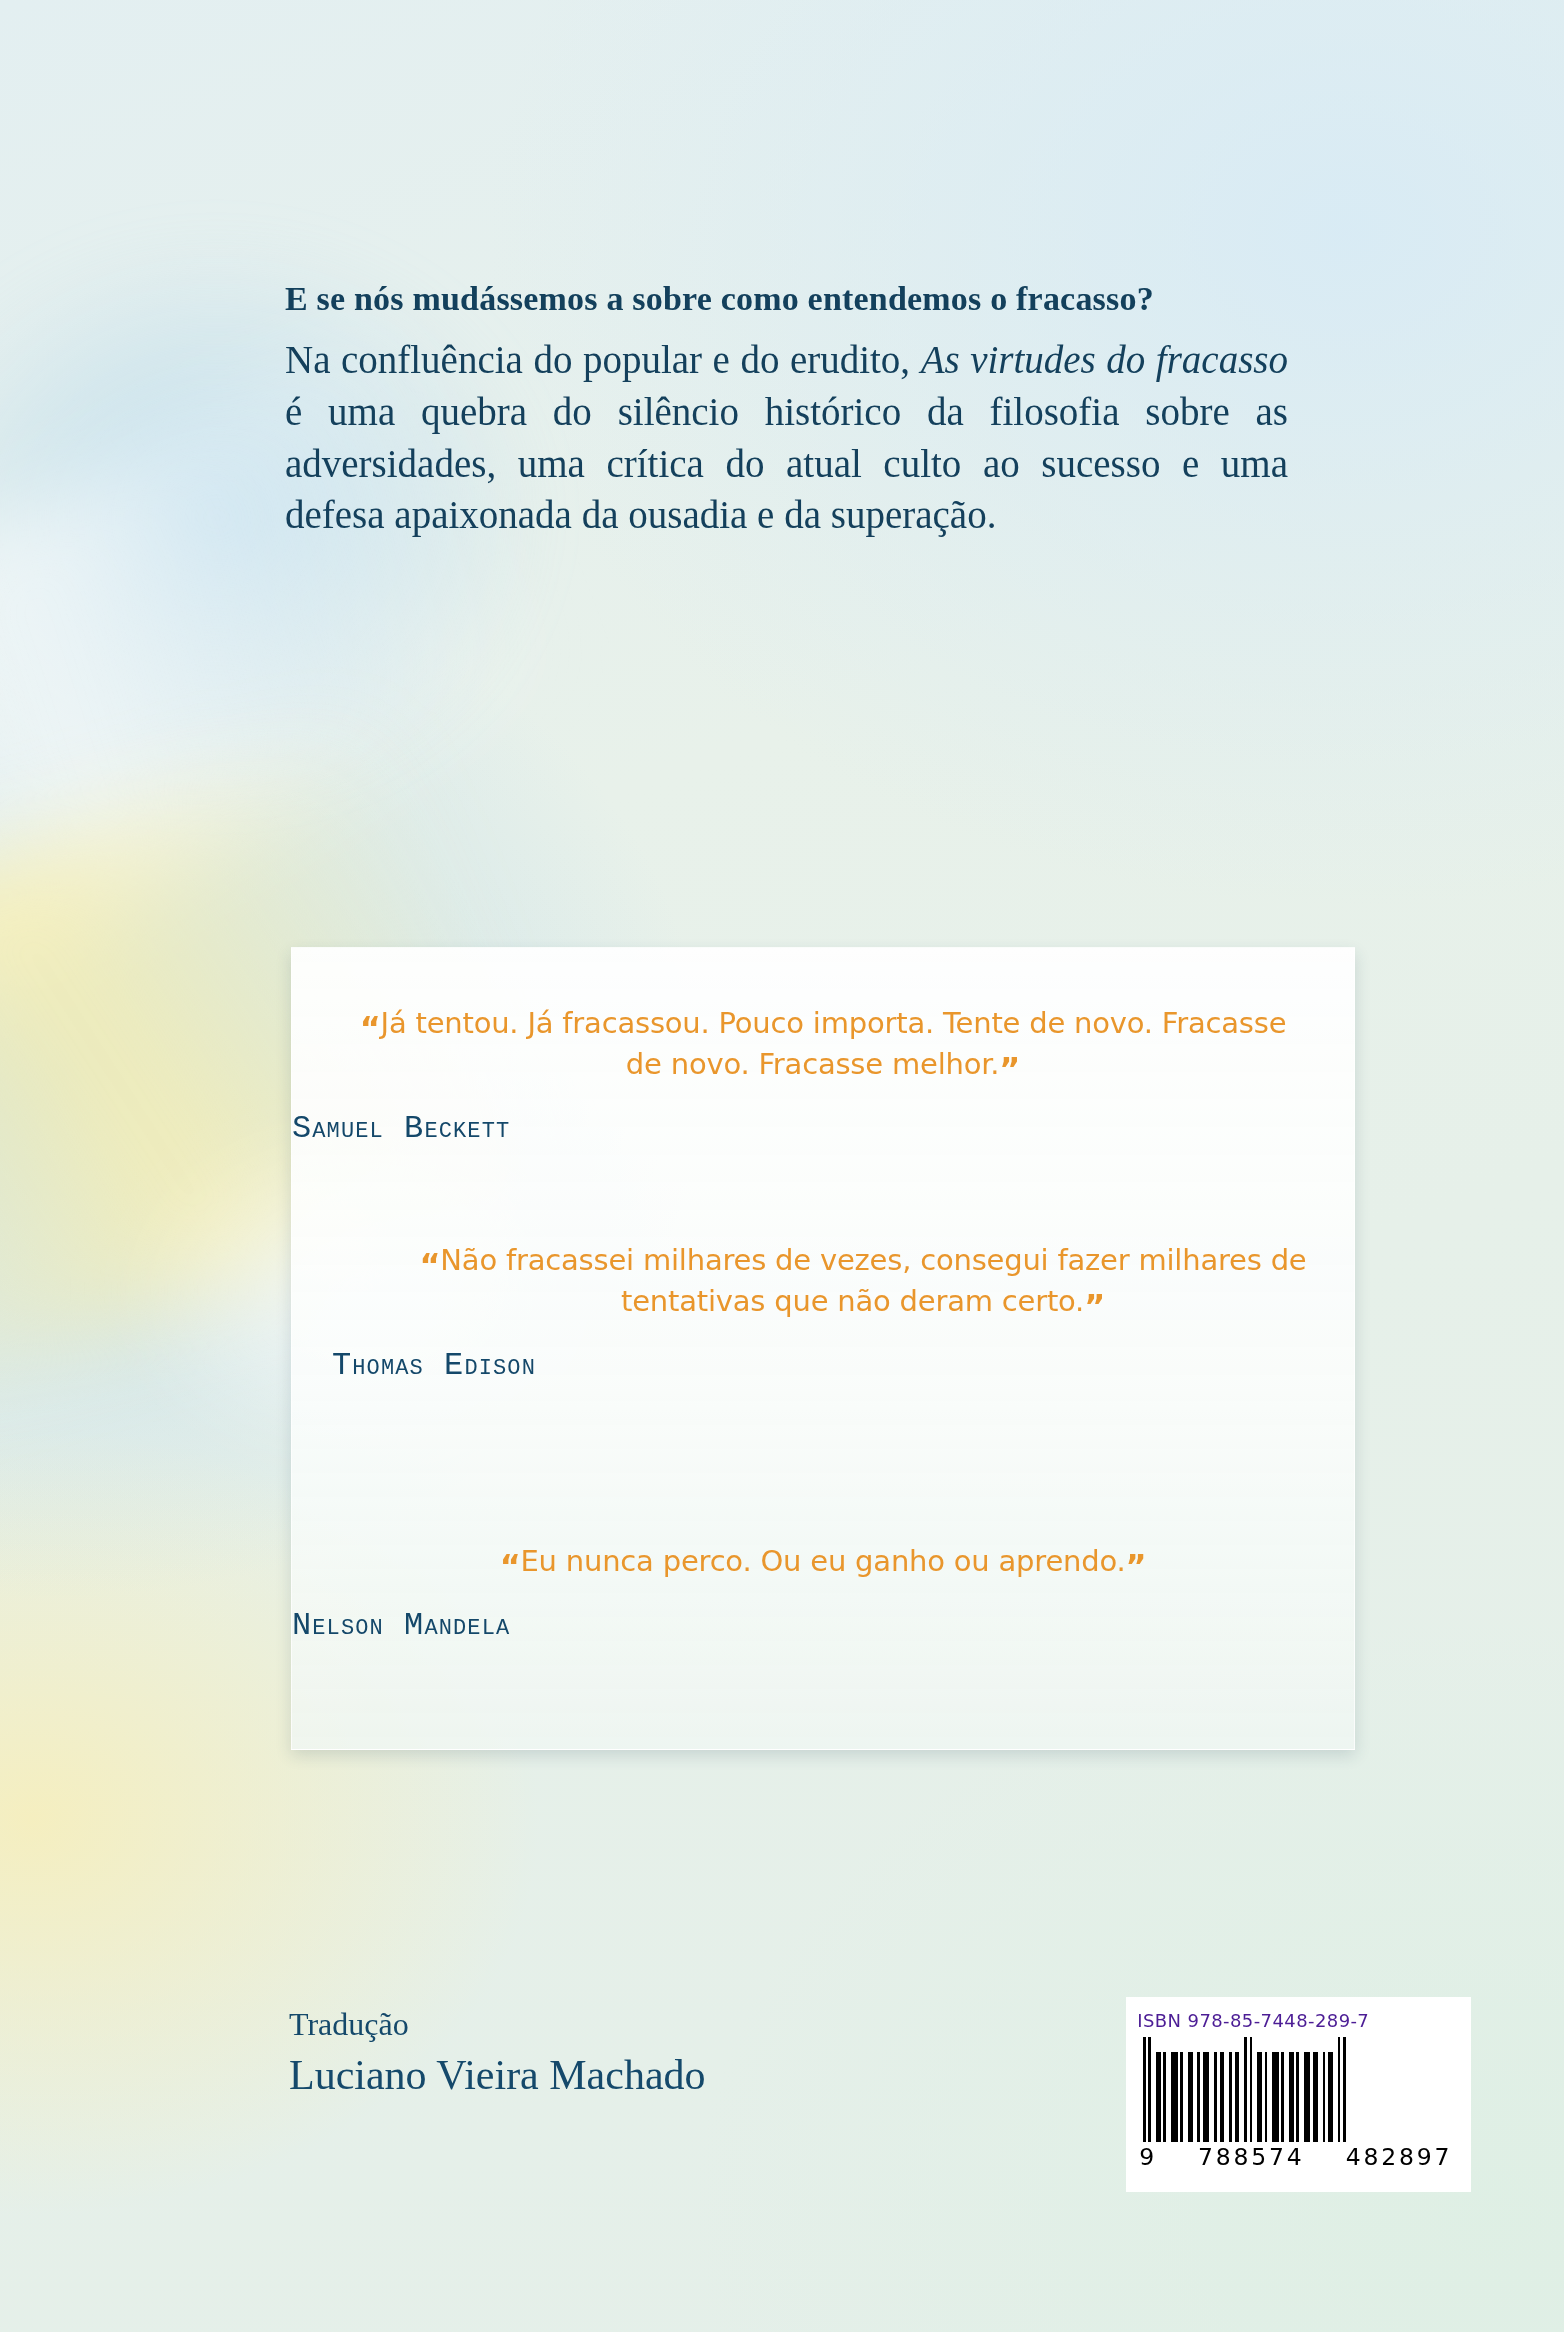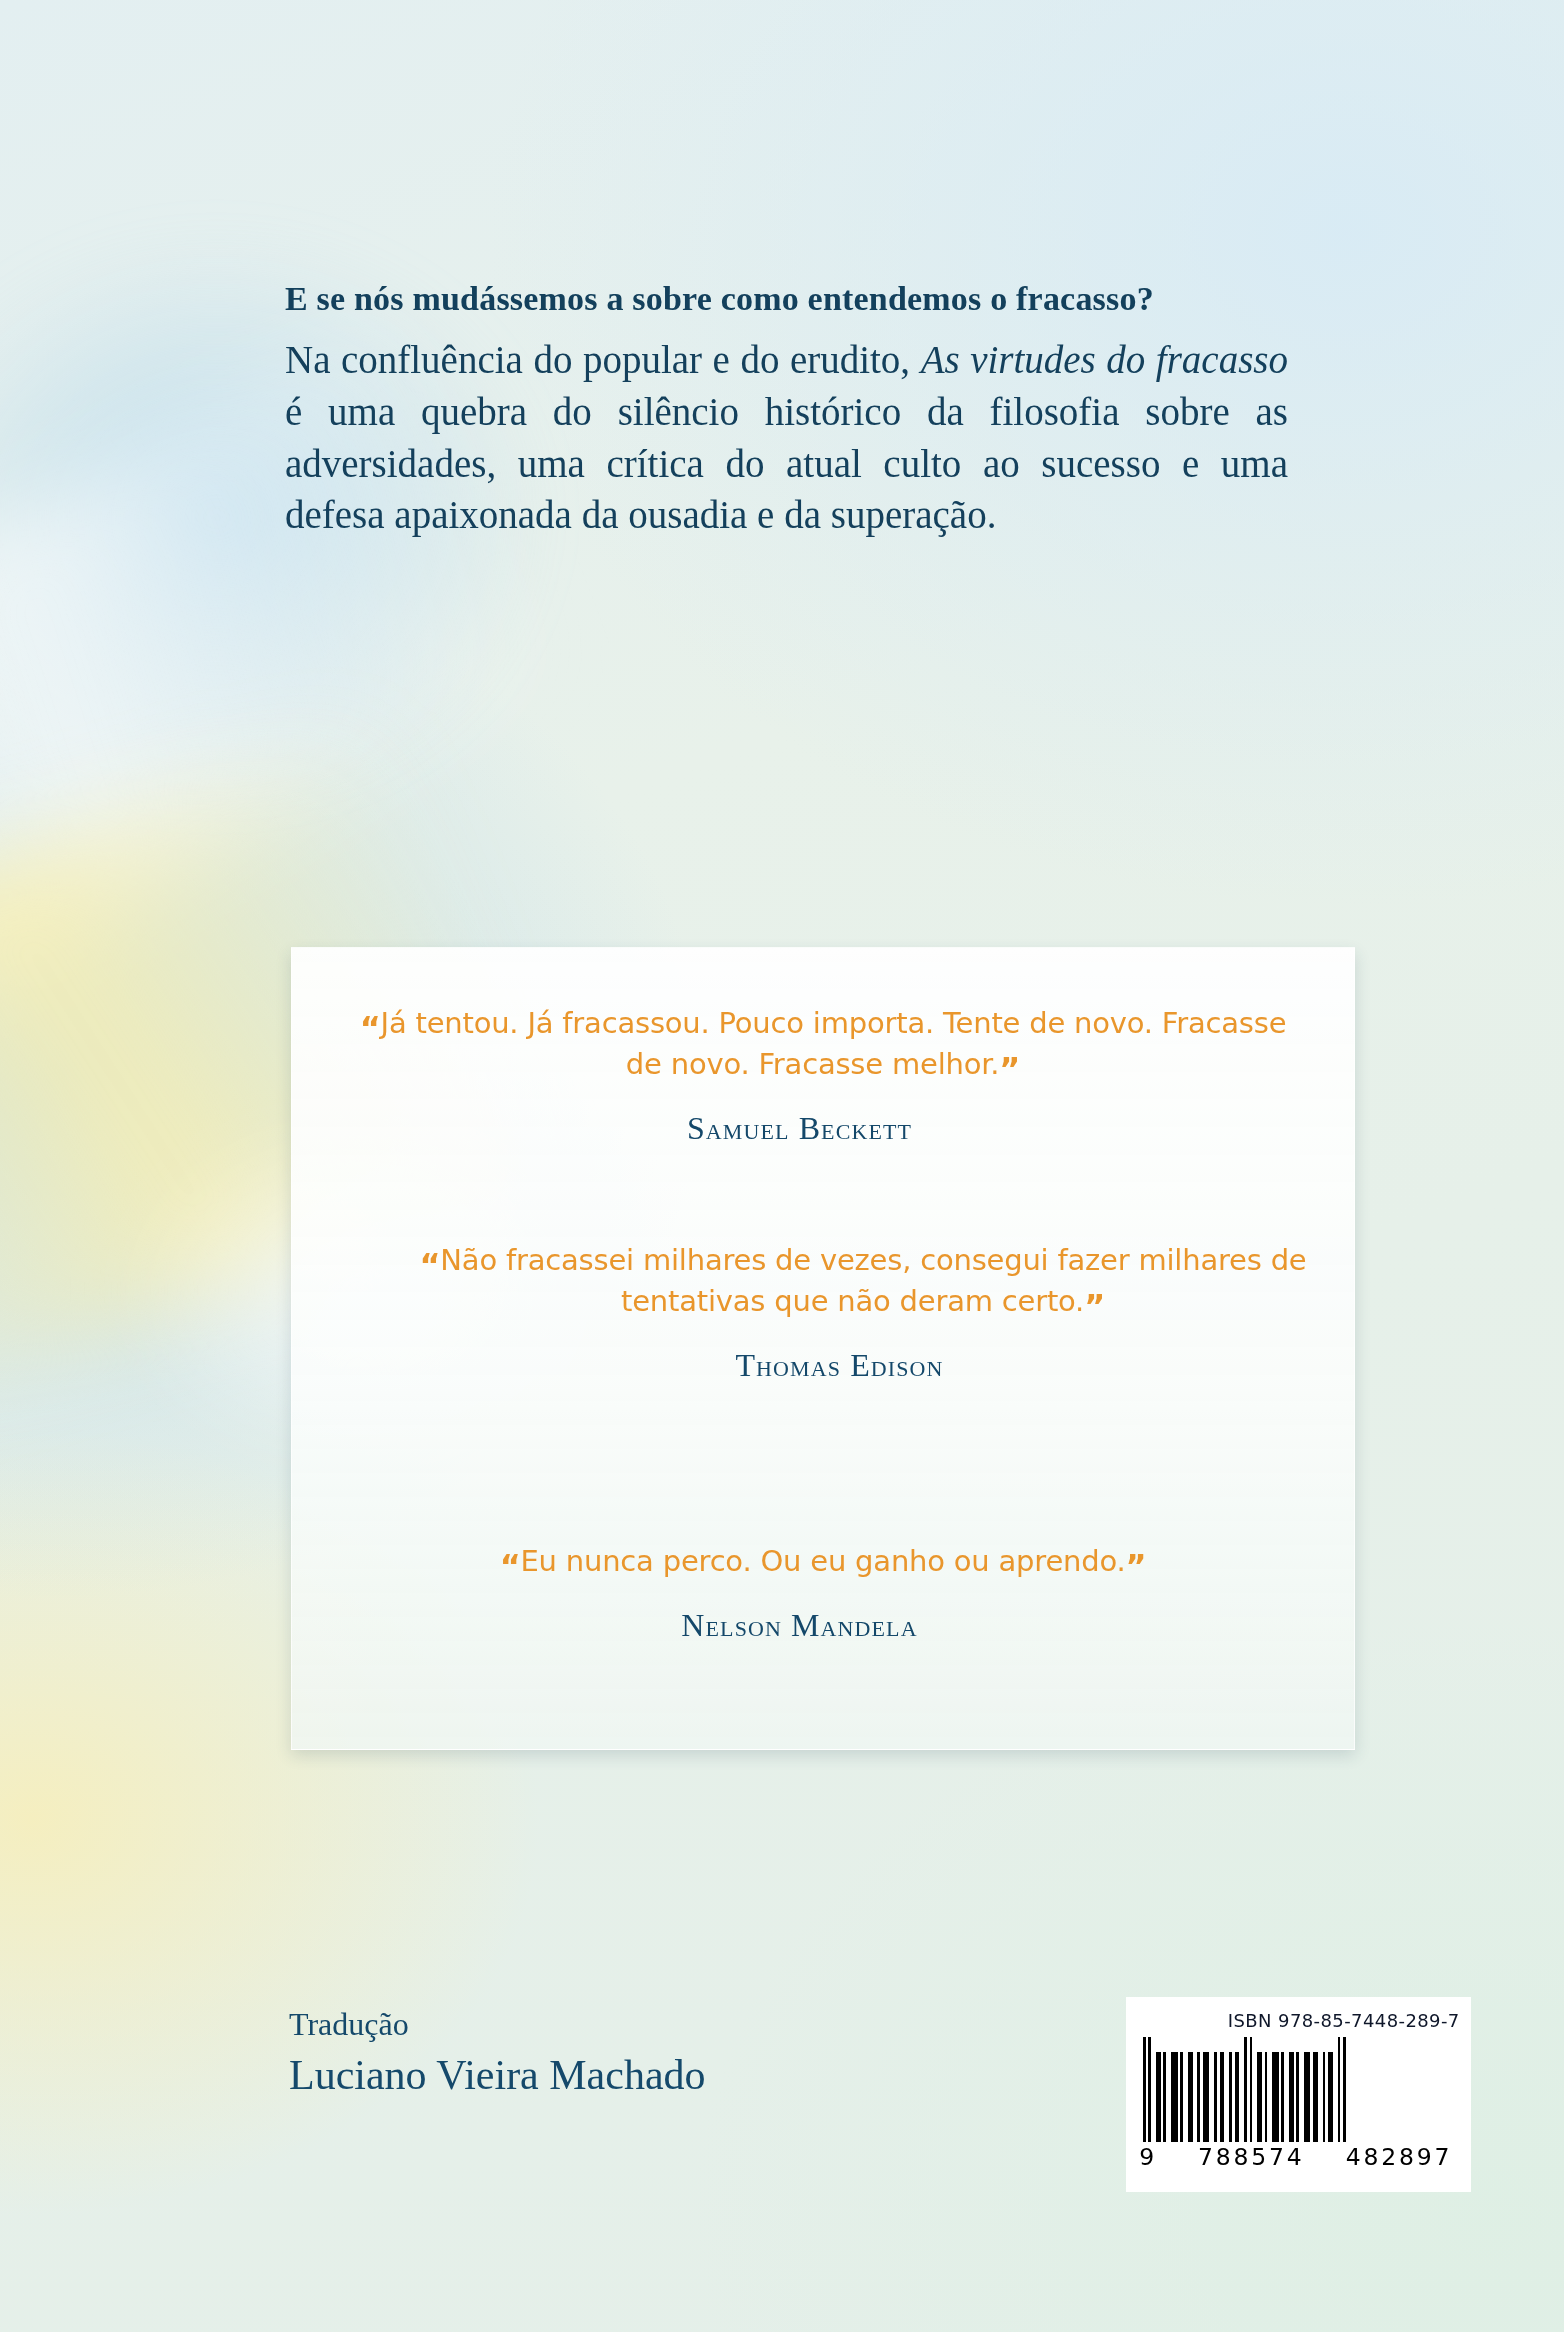--- a/index.html
+++ b/index.html
@@ -115,29 +115,28 @@
   .qmark {
     font-family: "DejaVu Sans", sans-serif;
     font-weight: bold;
     color: #e9962c;
     font-size: 32px;
     line-height: 0;
     position: relative;
     top: 5.6px;
   }
   .quote-author {
-    font-family: Liberation Serif, serif;
+    font-family: Liberation Mono, monospace;
     color: #14486a;
     font-size: 32px;
     font-variant: small-caps;
     letter-spacing: 1.1px;
     margin-top: 24.5px;
     padding-right: 90px;
-    text-align: center;
-    padding-left: 43px;
+    text-align: left;
   }
 
   .q1 { position: absolute; left: 0; top: 55px; width: 100%; }
   .q2 { position: absolute; left: 0; top: 292px; width: 100%; margin-left: 40px; }
   .q3 { position: absolute; left: 0; top: 593px; width: 100%; }
 
   
   .credit {
     position: absolute;
     left: 289px;
@@ -162,22 +161,22 @@
     top: 1997px;
     width: 345px;
     height: 195px;
     background: #ffffff;
     box-sizing: border-box;
     padding: 9.4px 11.3px 7.5px 11.3px;
   }
   .isbn-text {
     font-family: "DejaVu Sans", sans-serif;
     font-size: 18px;
-    color: #0f172a;
-    text-align: right;
+    color: #4c1d95;
+    text-align: left;
     letter-spacing: 0.4px;
     margin: 3.8px 0 5.6px 0;
   }
   .barcode {
     height: 105px;
     display: flex;
     align-items: flex-end;
     gap: 0px;
     padding: 0 5.6px;
   }

